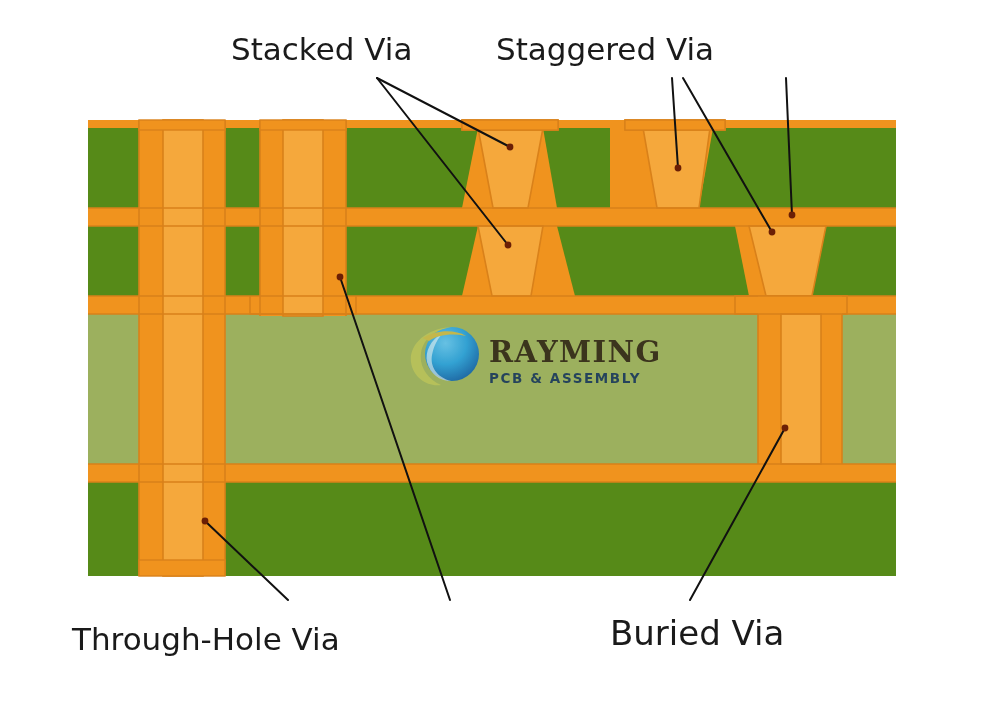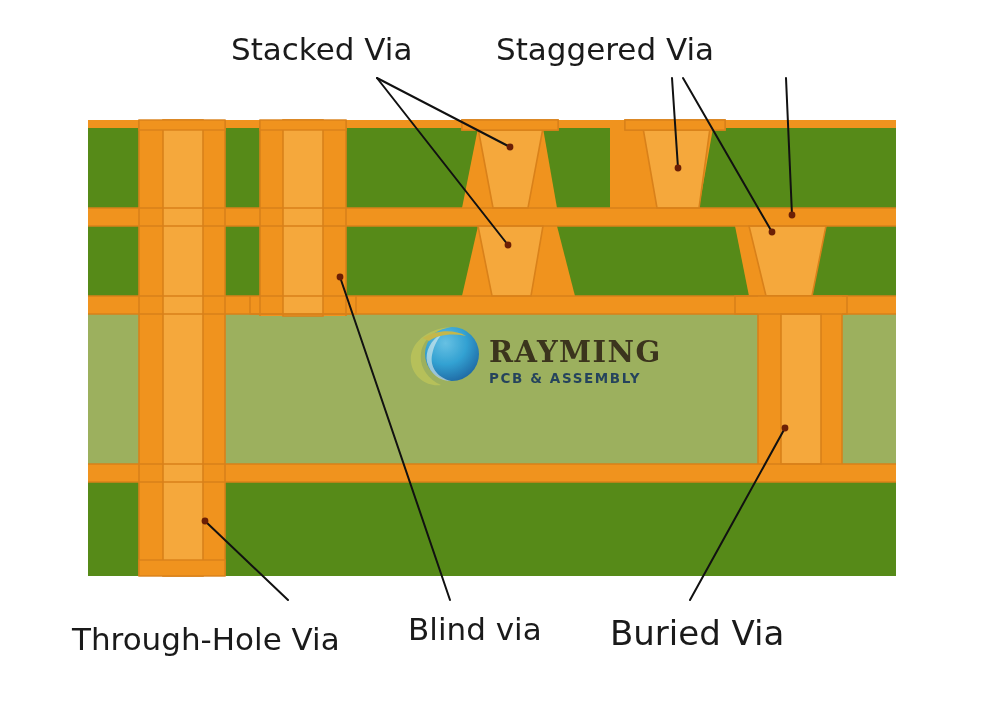--- a/index.html
+++ b/index.html
@@ -235,17 +235,16 @@
     </g>
   </svg>
 
   <div class="lbl lbl-top" id="lbl-stacked">Stacked Via</div>
 
   <div class="lbl lbl-top" id="lbl-staggered">Staggered Via</div>
 
 
   <div class="lbl lbl-bot" id="lbl-through">Through-Hole Via</div>
 
-  <div class="lbl lbl-bot" id="lbl-blind">Blind via</div>
 
   <div class="lbl lbl-bot" id="lbl-buried">Buried Via</div>
 
 </div>
 
 </body></html>

